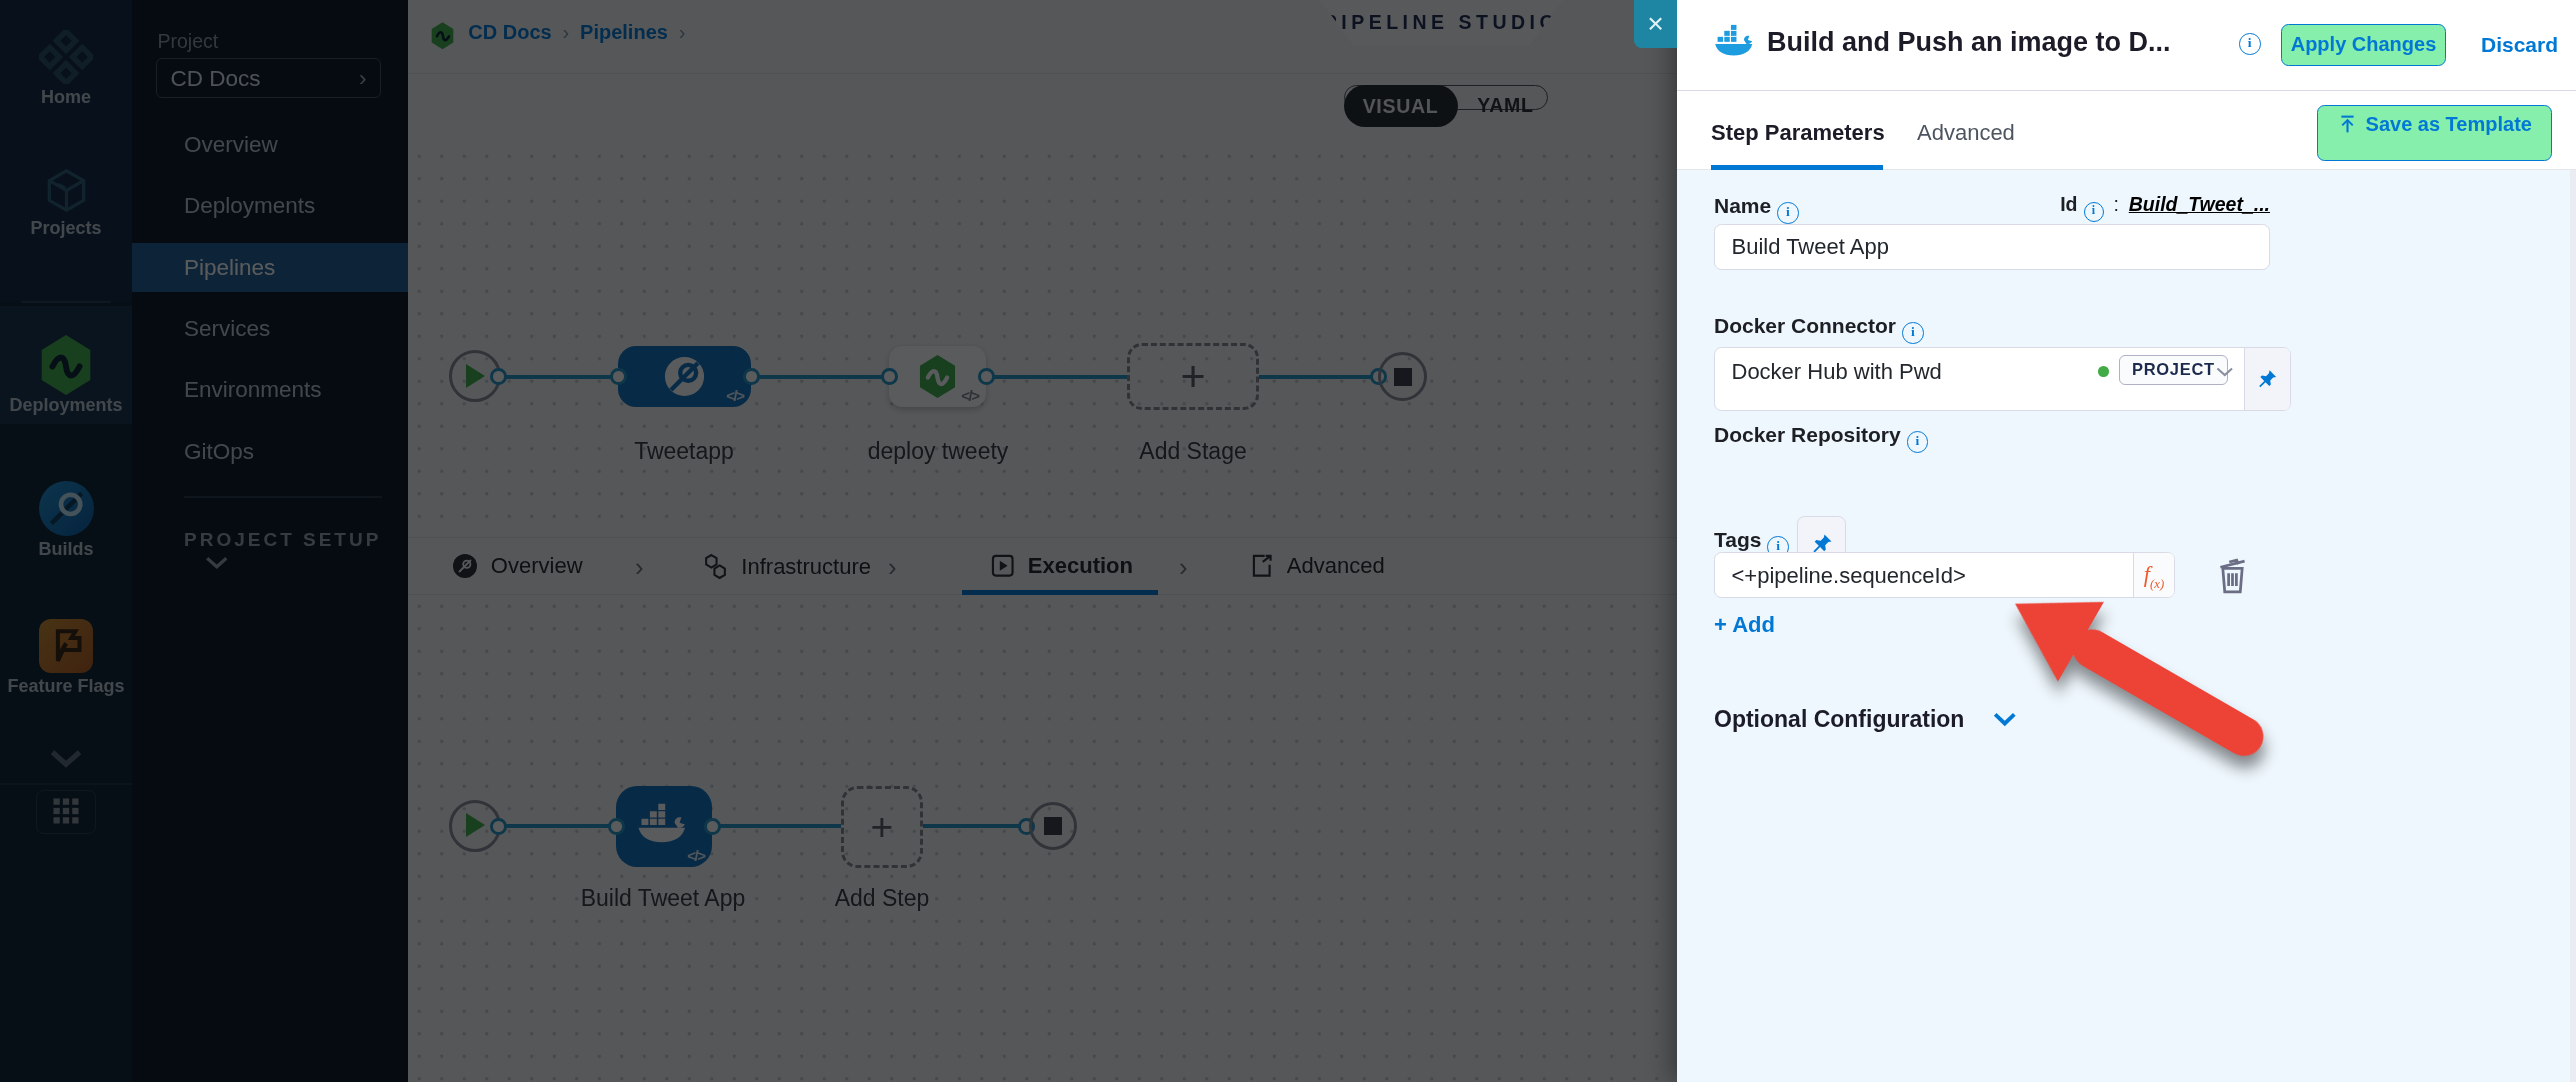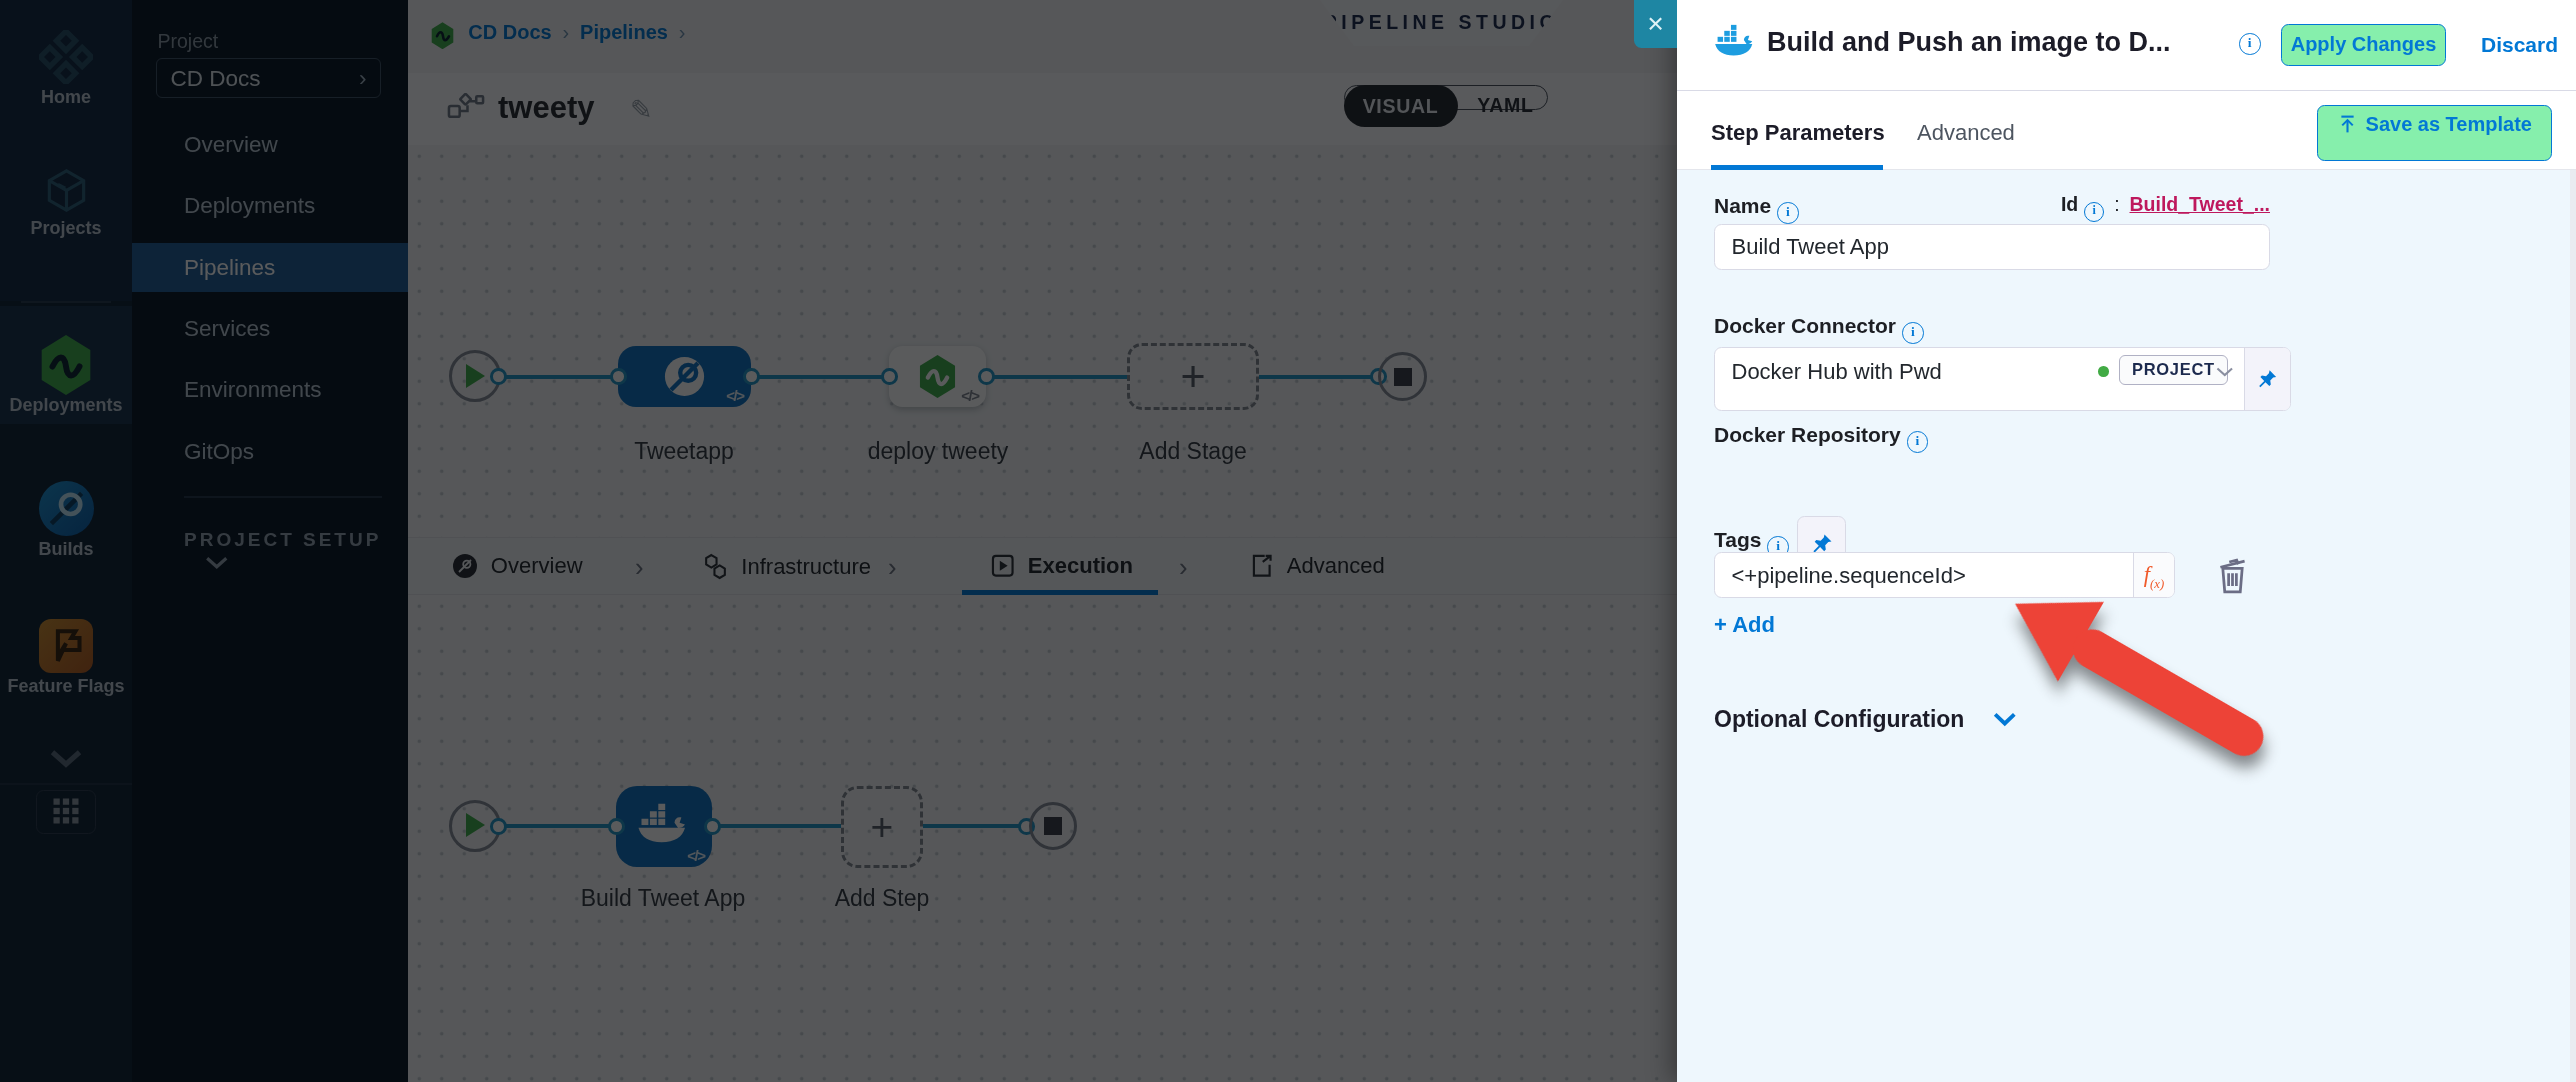--- a/index.html
+++ b/index.html
@@ -194,34 +194,20 @@
             <path d="M8 19c3-7 7-7 8 0s4 7 8 0" fill="none" stroke="#0b2230" stroke-width="3.4" stroke-linecap="round"></path>
           </svg>
       </span>
       <span class="crumb">CD Docs</span>
       <span class="crumb crumb-sep">›</span>
       <span class="crumb">Pipelines</span>
       <span class="crumb crumb-sep">›</span>
     </div>
   </div>
 
-  <div class="abs title-row">
-    <span class="abs" style="left:39px;top:19.5px;">
-      <svg width="39" height="34" viewBox="0 0 40 34">
-          <g fill="none" stroke="#717a87" stroke-width="2.6">
-            <rect x="2" y="13" width="11" height="11" rx="2"></rect>
-            <rect x="15" y="2" width="8" height="8" rx="1" transform="rotate(45 19 6)"></rect>
-            <rect x="30" y="3" width="7" height="7" rx="1"></rect>
-            <path d="M13 18h8v-6M23 8h7"></path>
-          </g>
-        </svg>
-    </span>
-    <span class="abs ptitle" style="left:90px;top:16.5px;">tweety</span>
-    <span class="abs" style="left:222px;top:21px;font-size:27px;color:#98a0ab;cursor:pointer;">✎</span>
-  </div>
 
   <div class="abs banner">PIPELINE STUDIO</div>
 
   <div class="abs toggle">
     <div class="vis">VISUAL</div>
     <div class="yml">YAML</div>
   </div>
 
   <div class="abs canvas"></div>
 
@@ -387,21 +373,21 @@
     </div>
 
     <div class="d-body">
 
       <div class="abs" style="left:37px;top:24px;">
         <span class="f-label">Name</span><span class="info-i">i</span>
       </div>
       <div class="abs" style="left:37px;top:22.5px;width:556px;text-align:right;font-size:19.5px;color:#1d1f24;font-weight:700;">
         <span>Id</span><span class="info-i" style="width:18px;height:18px;line-height:15.7px;font-size:12px;">i</span>
         <span style="font-weight:400;margin:0 4.5px;">:</span>
-        <span style="color:#be185d;text-decoration:underline;cursor:pointer;">Build_Tweet_...</span>
+        <span style="color:#000000;text-decoration:underline;cursor:pointer;font-style:italic;">Build_Tweet_...</span>
       </div>
       <input class="abs f-input" style="left: 37px; top: 54px; width: 556px; height: 46px; padding: 0px 16.5px;" value="Build Tweet App">
 
       <div class="abs" style="left:37px;top:144px;">
         <span class="f-label">Docker Connector</span><span class="info-i">i</span>
       </div>
       <div class="abs f-input" style="left:37px;top:177px;width:577px;height:64px;cursor:pointer;">
         <span class="abs" style="left:16.5px;top:10.5px;font-size:22px;color:#22272d;">Docker Hub with Pwd</span>
         <span class="abs" style="left:383px;top:18px;width:10.5px;height:10.5px;border-radius:50%;background:#42ab45;"></span>
         <span class="abs chip" style="left:404px;top:6.7px;">PROJECT</span>

